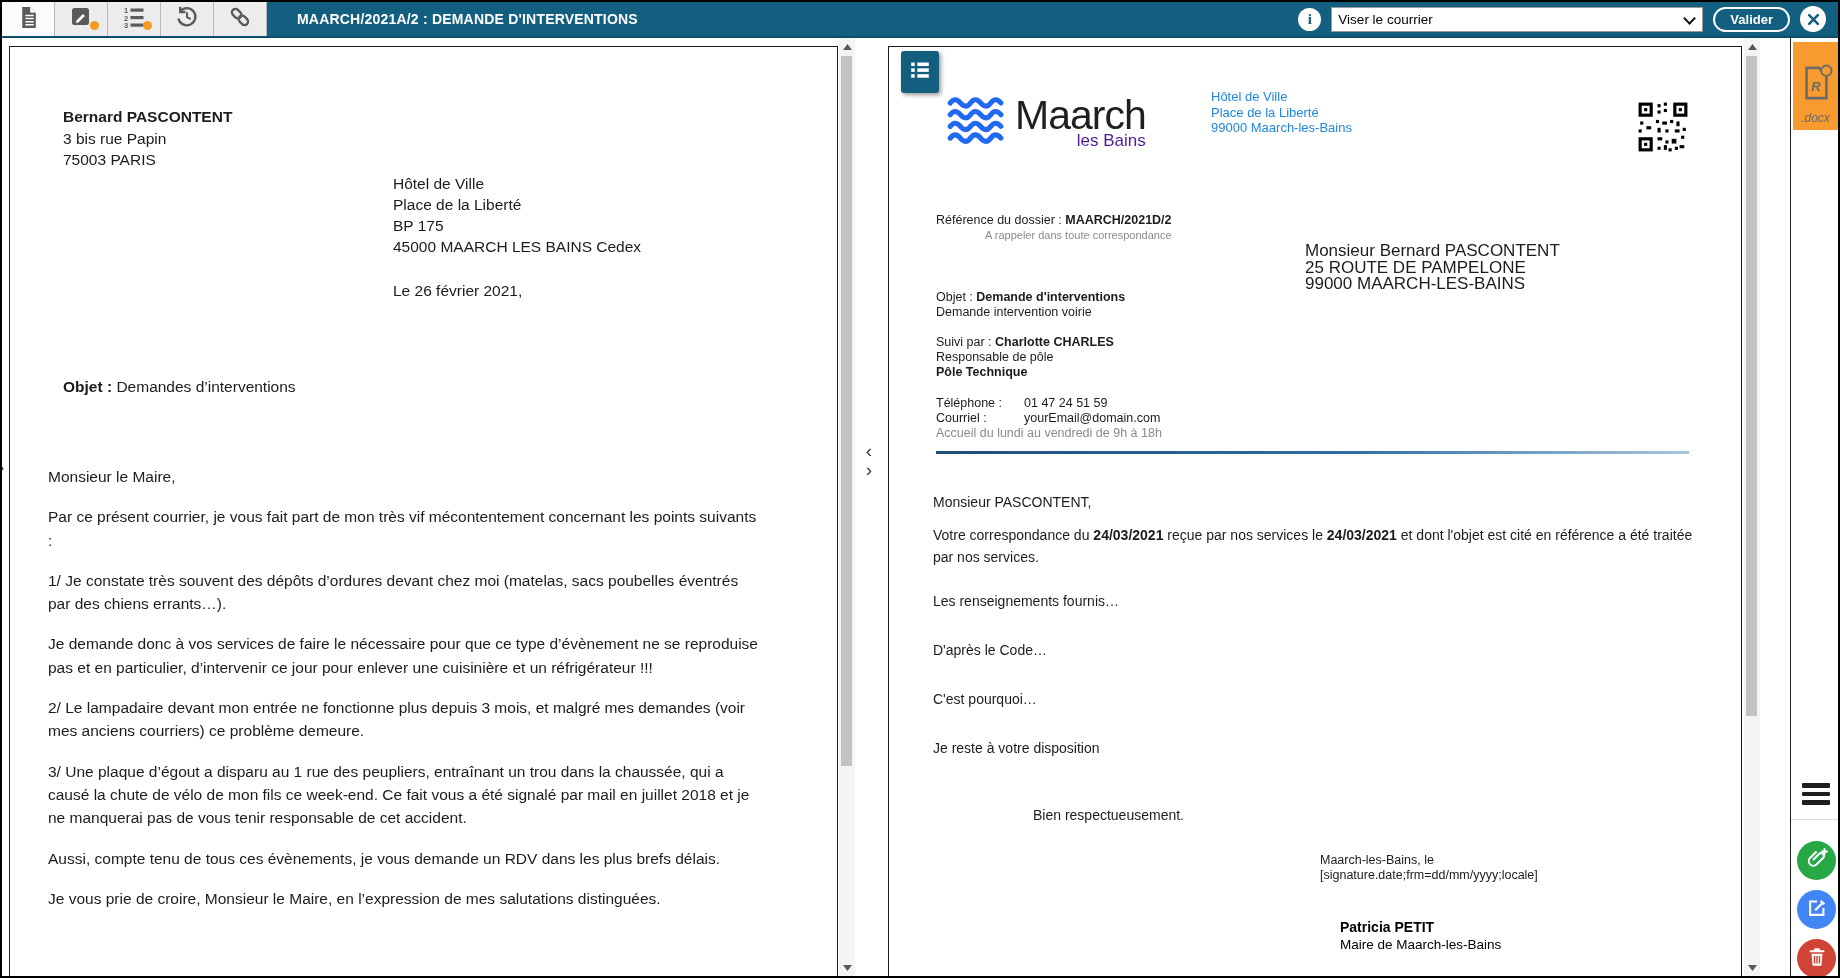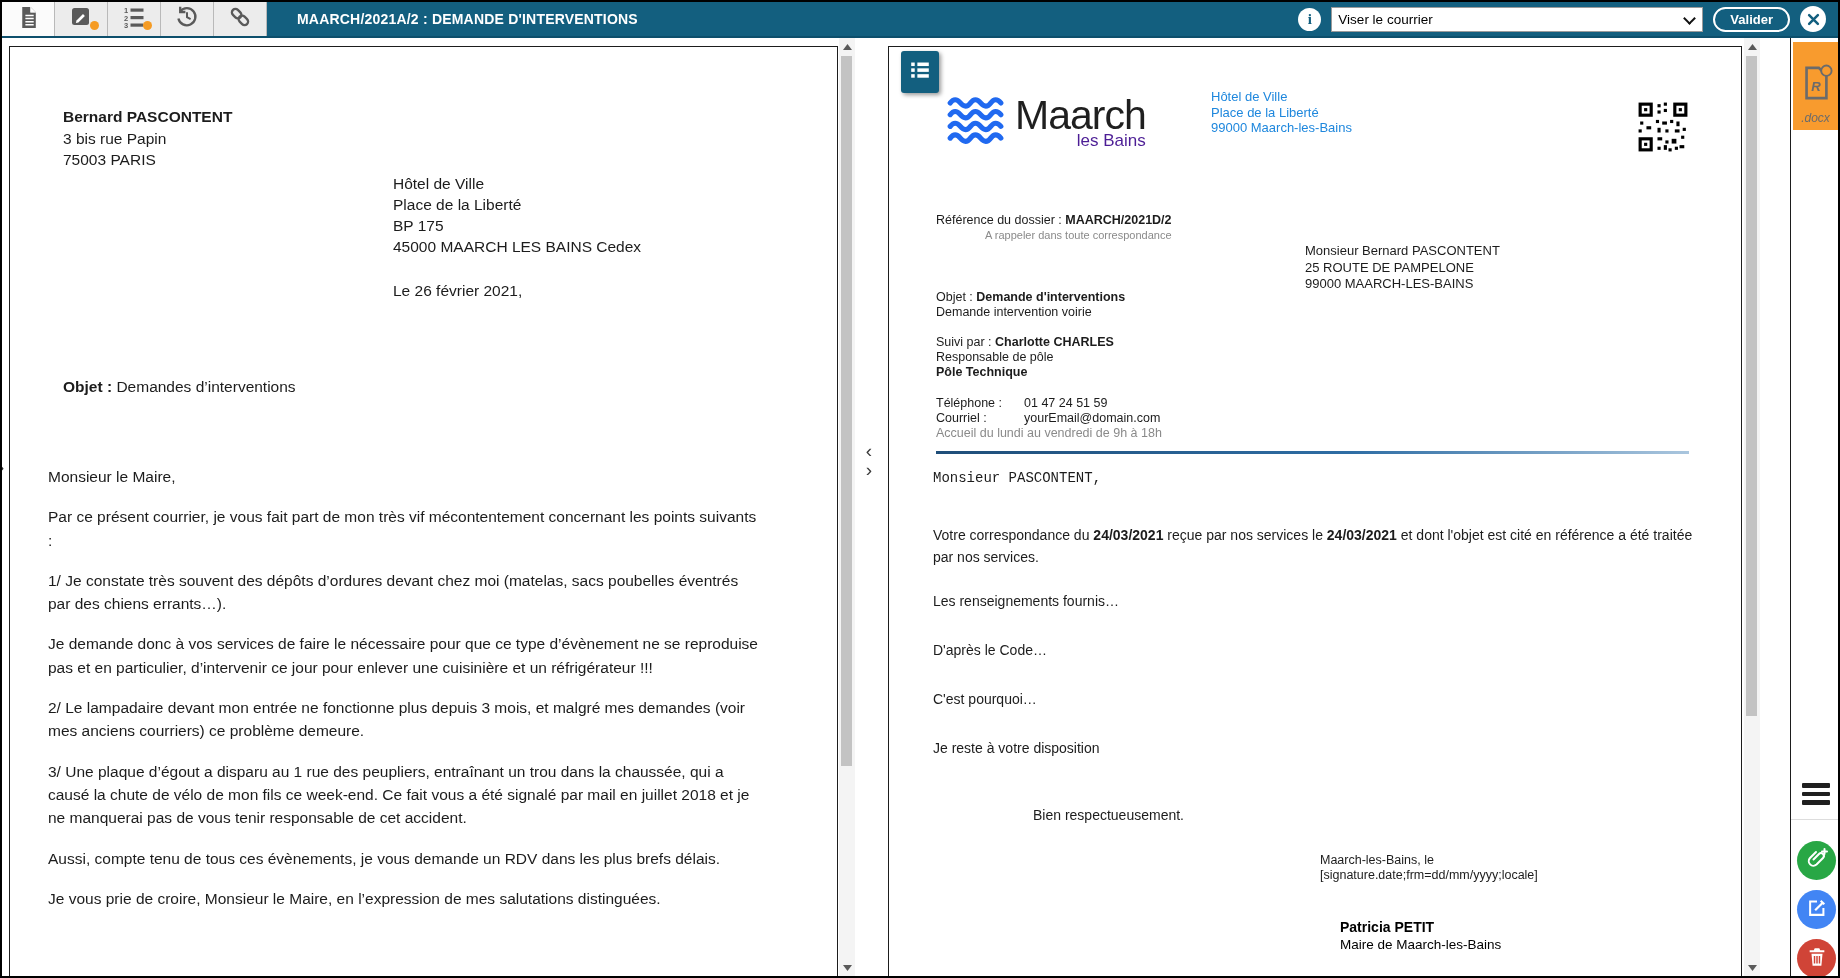--- a/index.html
+++ b/index.html
@@ -278,21 +278,21 @@
               <rect x="28" y="22" width="2" height="2"></rect>
           </g>
         </svg>
       </div>
 
       <div class="abs rd-small" style="left:47px;top:166px;">
         <span>Référence du dossier : </span><b>MAARCH/2021D/2</b>
         <div class="rd-gray" style="font-size:11px;">A rappeler dans toute correspondance</div>
       </div>
 
-      <div class="abs" style="left:416px;top:196px;font-size:13px;line-height:16.5px;color:#1c1c1c;">
+      <div class="abs" style="left:416px;top:196px;font-size:17px;line-height:16.5px;color:#1c1c1c;">
         <div>Monsieur Bernard PASCONTENT</div>
         <div>25 ROUTE DE PAMPELONE</div>
         <div>99000 MAARCH-LES-BAINS</div>
       </div>
 
       <div class="abs rd-small" style="left:47px;top:243px;">
         <span>Objet : </span><b>Demande d'interventions</b>
         <div>Demande intervention voirie</div>
       </div>
 
@@ -303,21 +303,21 @@
       </div>
 
       <div class="abs rd-small" style="left:47px;top:349px;">
         <div class="contact-row"><span class="lbl">Téléphone :</span><span>01 47 24 51 59</span></div>
         <div class="contact-row"><span class="lbl">Courriel :</span><span>yourEmail@domain.com</span></div>
         <div class="rd-gray">Accueil du lundi au vendredi de 9h à 18h</div>
       </div>
 
       <div class="abs rd-divider" style="left:47px;top:404px;width:753px;"></div>
 
-      <div class="abs rd-body" style="left:44px;top:420px;font-family:Liberation Mono, monospace;">Monsieur PASCONTENT,</div>
+      <div class="abs rd-body" style="left:44px;top:444px;">Monsieur PASCONTENT,</div>
       <div class="abs rd-body" style="left:44px;top:477px;width:766px;">
         <span>Votre correspondance du </span><b>24/03/2021</b><span> reçue par nos services le </span><b>24/03/2021</b><span> et dont l'objet est cité en référence a été traitée par nos services.</span>
       </div>
       <div class="abs rd-body" style="left:44px;top:543px;">Les renseignements fournis…</div>
       <div class="abs rd-body" style="left:44px;top:592px;">D'après le Code…</div>
       <div class="abs rd-body" style="left:44px;top:641px;">C'est pourquoi…</div>
       <div class="abs rd-body" style="left:44px;top:690px;">Je reste à votre disposition</div>
       <div class="abs rd-body" style="left:144px;top:757px;">Bien respectueusement.</div>
 
       <div class="abs rd-small" style="left:431px;top:806px;">

